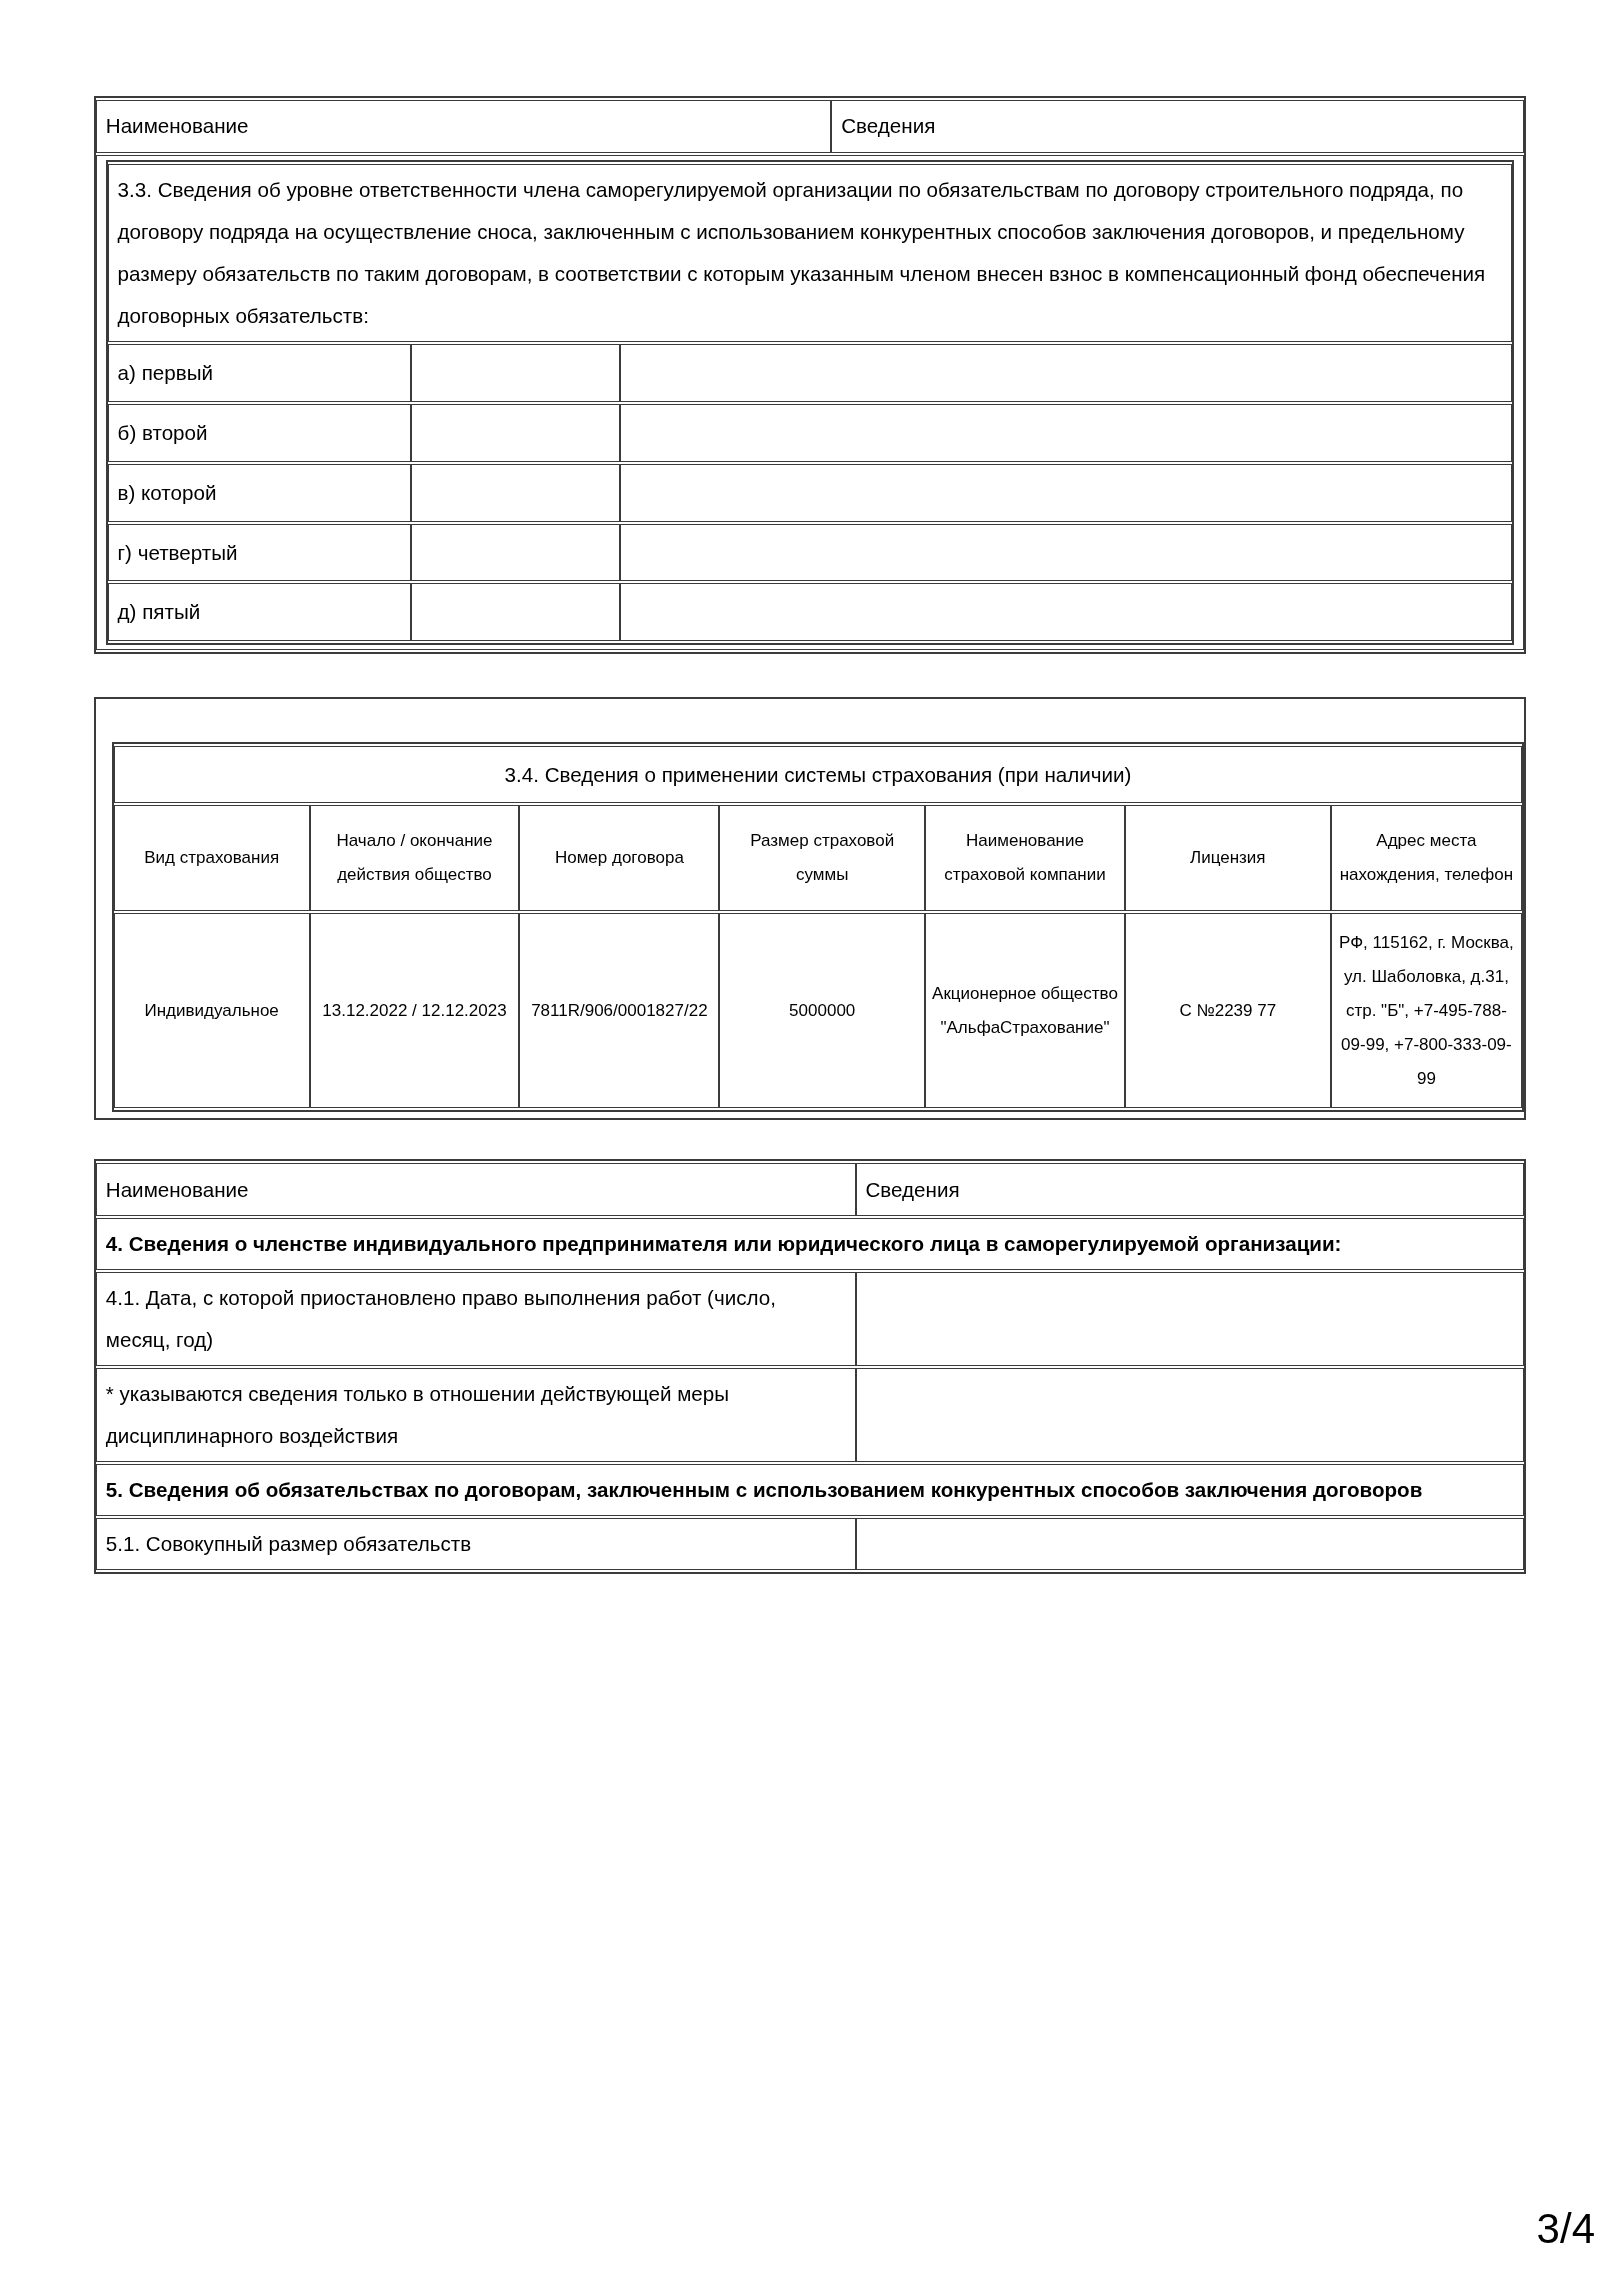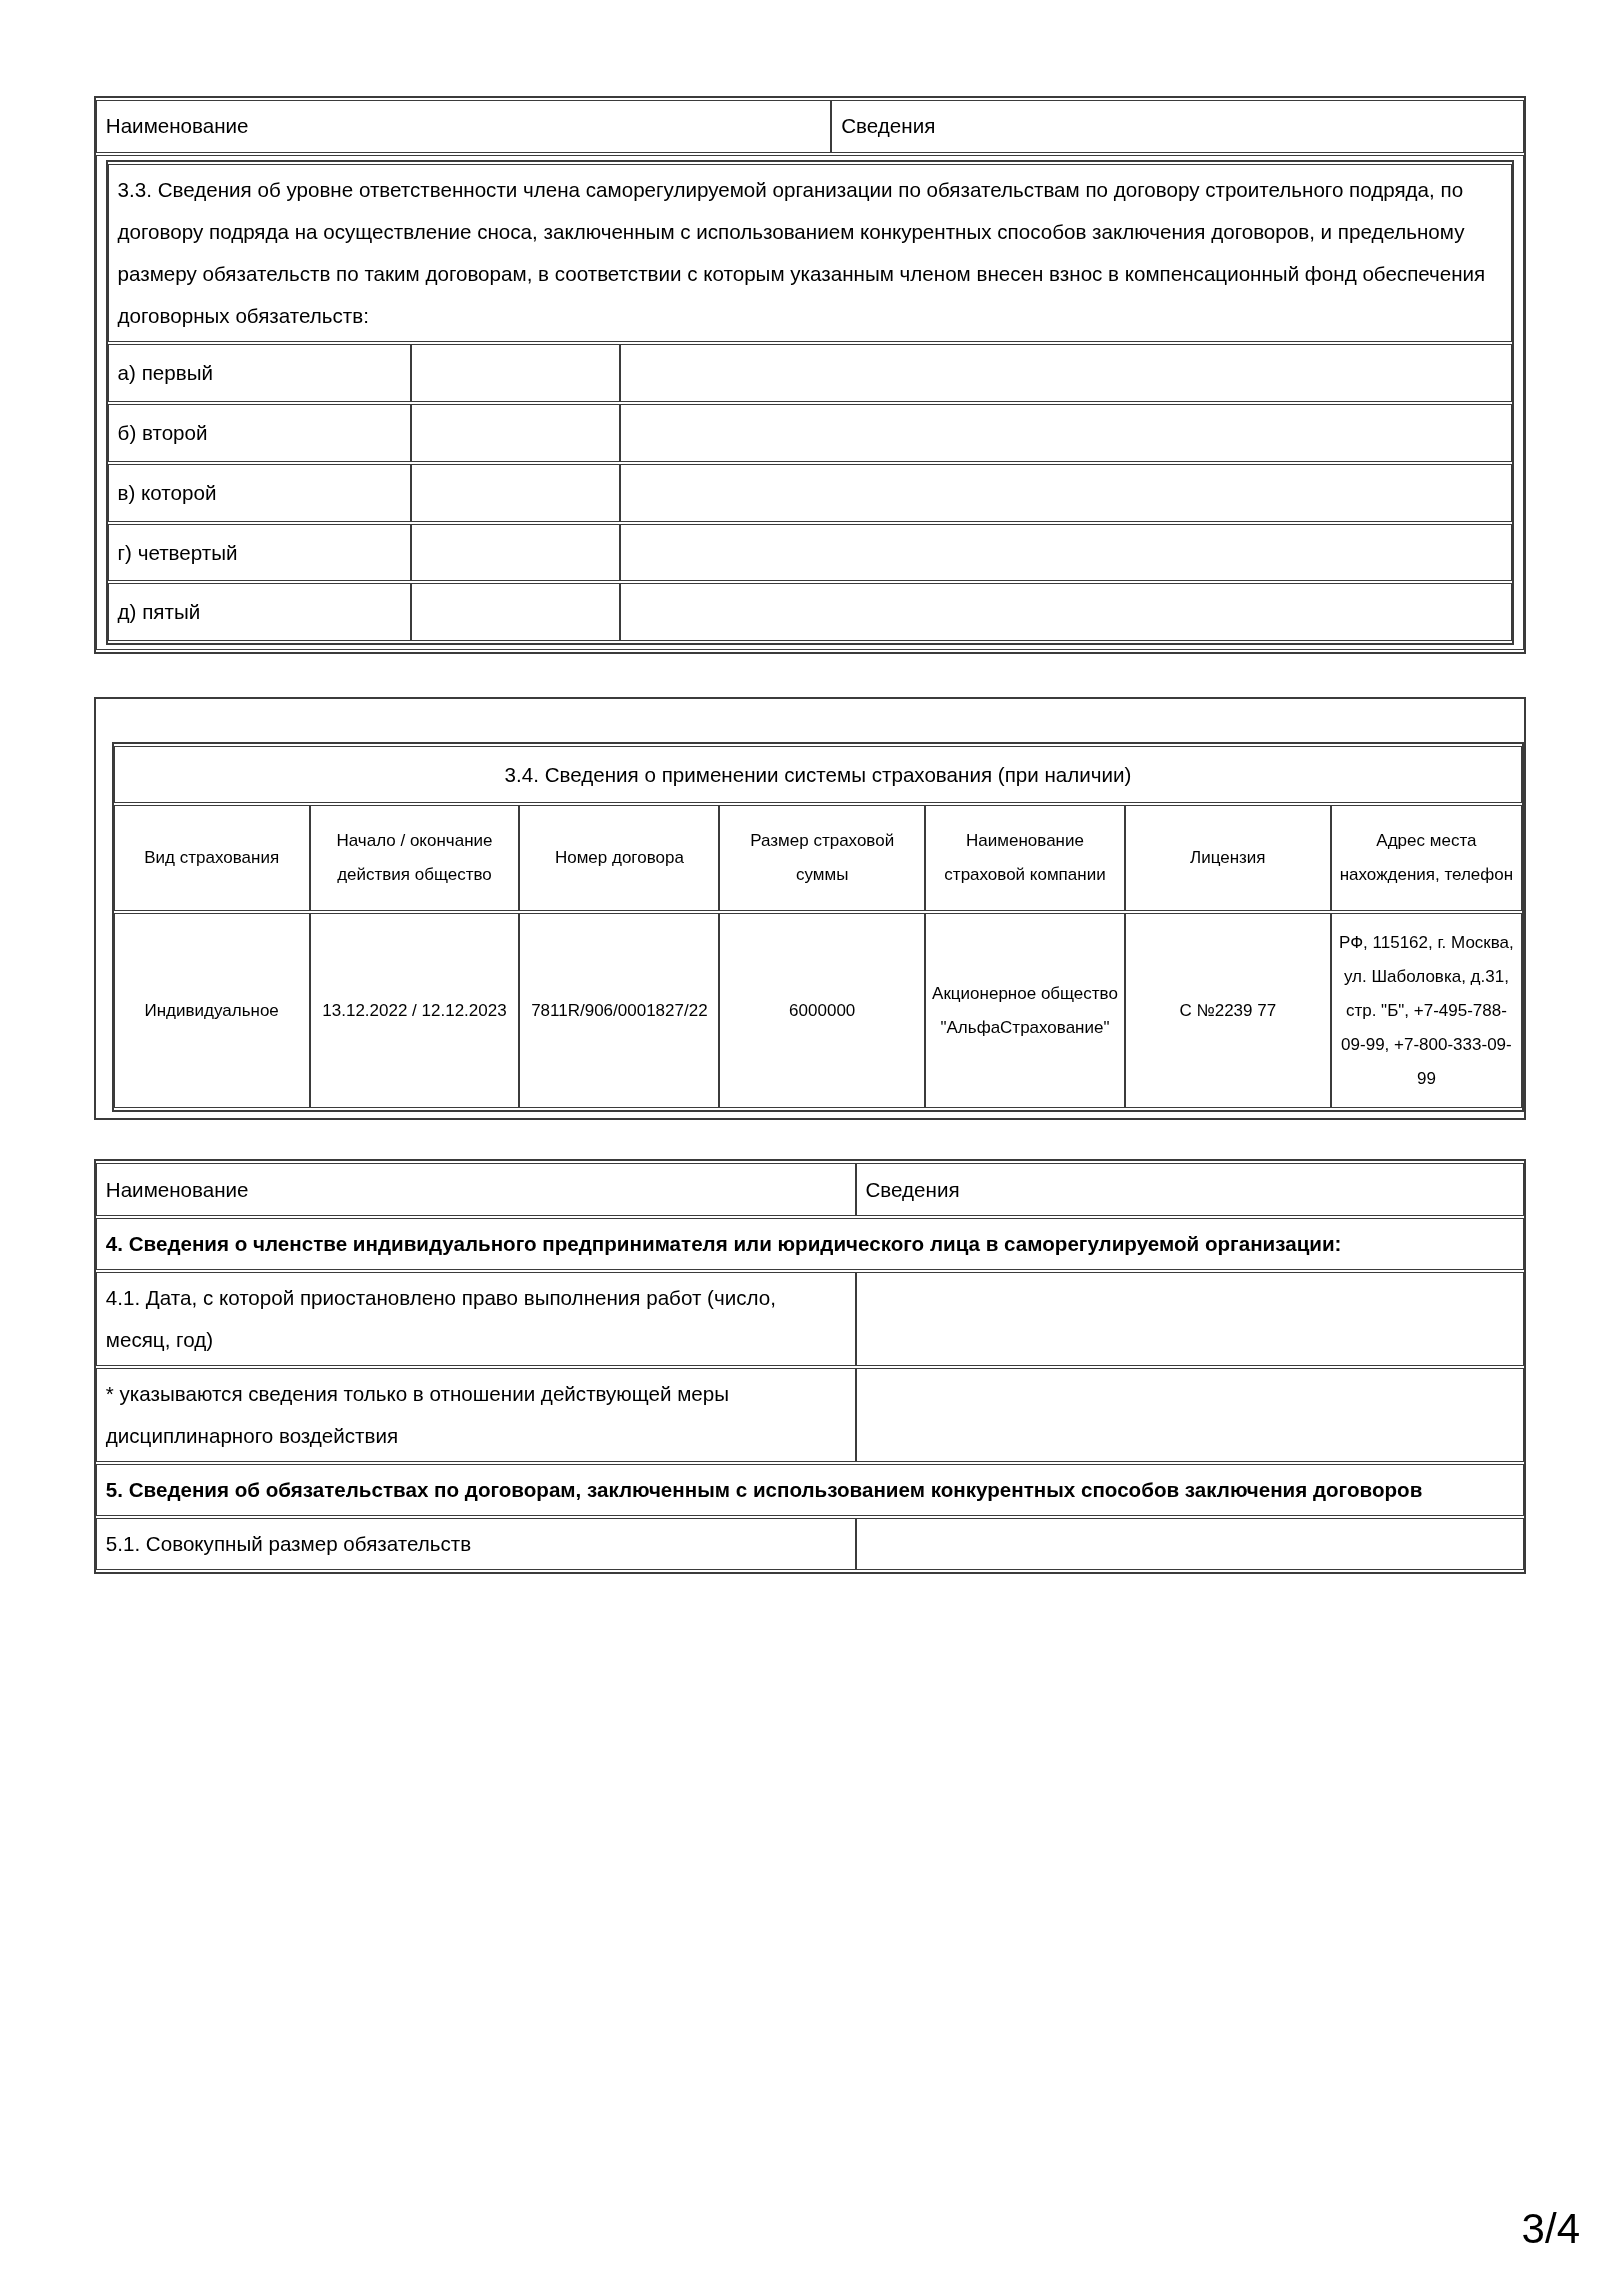--- a/index.html
+++ b/index.html
@@ -33,21 +33,21 @@
   .t34-title{font-size:20.6px;height:47px;line-height:1.3;}
   .t34-head td{height:96px;}
   .t34-data td{height:186px;}
 
   
   .t4{margin-top:39px;}
   .sec-cell{font-weight:bold;line-height:2.05;padding:7.8px 9.8px;}
   .lbl-cell{line-height:2.05;padding:5.9px 9.8px;}
   .val-cell{}
 
-  .page-num{position:absolute;top:2205px;right:41px;font-size:42px;color:#000;}
+  .page-num{position:absolute;top:2205px;right:26px;font-size:42px;color:#000;}
 </style>
 </head>
 <body>
 
 <div class="content">
 
   <table class="doc">
     <colgroup>
         <col style="width:51.5%">
         <col style="width:48.5%">
@@ -122,21 +122,21 @@
         <td>Номер договора</td>
         <td>Размер страховой суммы</td>
         <td>Наименование страховой компании</td>
         <td>Лицензия</td>
         <td>Адрес места нахождения, телефон</td>
       </tr>
       <tr class="t34-data">
         <td>Индивидуальное</td>
         <td>13.12.2022 / 12.12.2023</td>
         <td>7811R/906/0001827/22</td>
-        <td>6000000</td>
+        <td>5000000</td>
         <td>Акционерное общество "АльфаСтрахование"</td>
         <td>С №2239 77</td>
         <td>РФ, 115162, г. Москва, ул. Шаболовка, д.31, стр. "Б", +7-495-788-09-99, +7-800-333-09-99</td>
       </tr>
     </tbody>
       </table>
   </div>
 
   <table class="doc t4">
     <colgroup>

